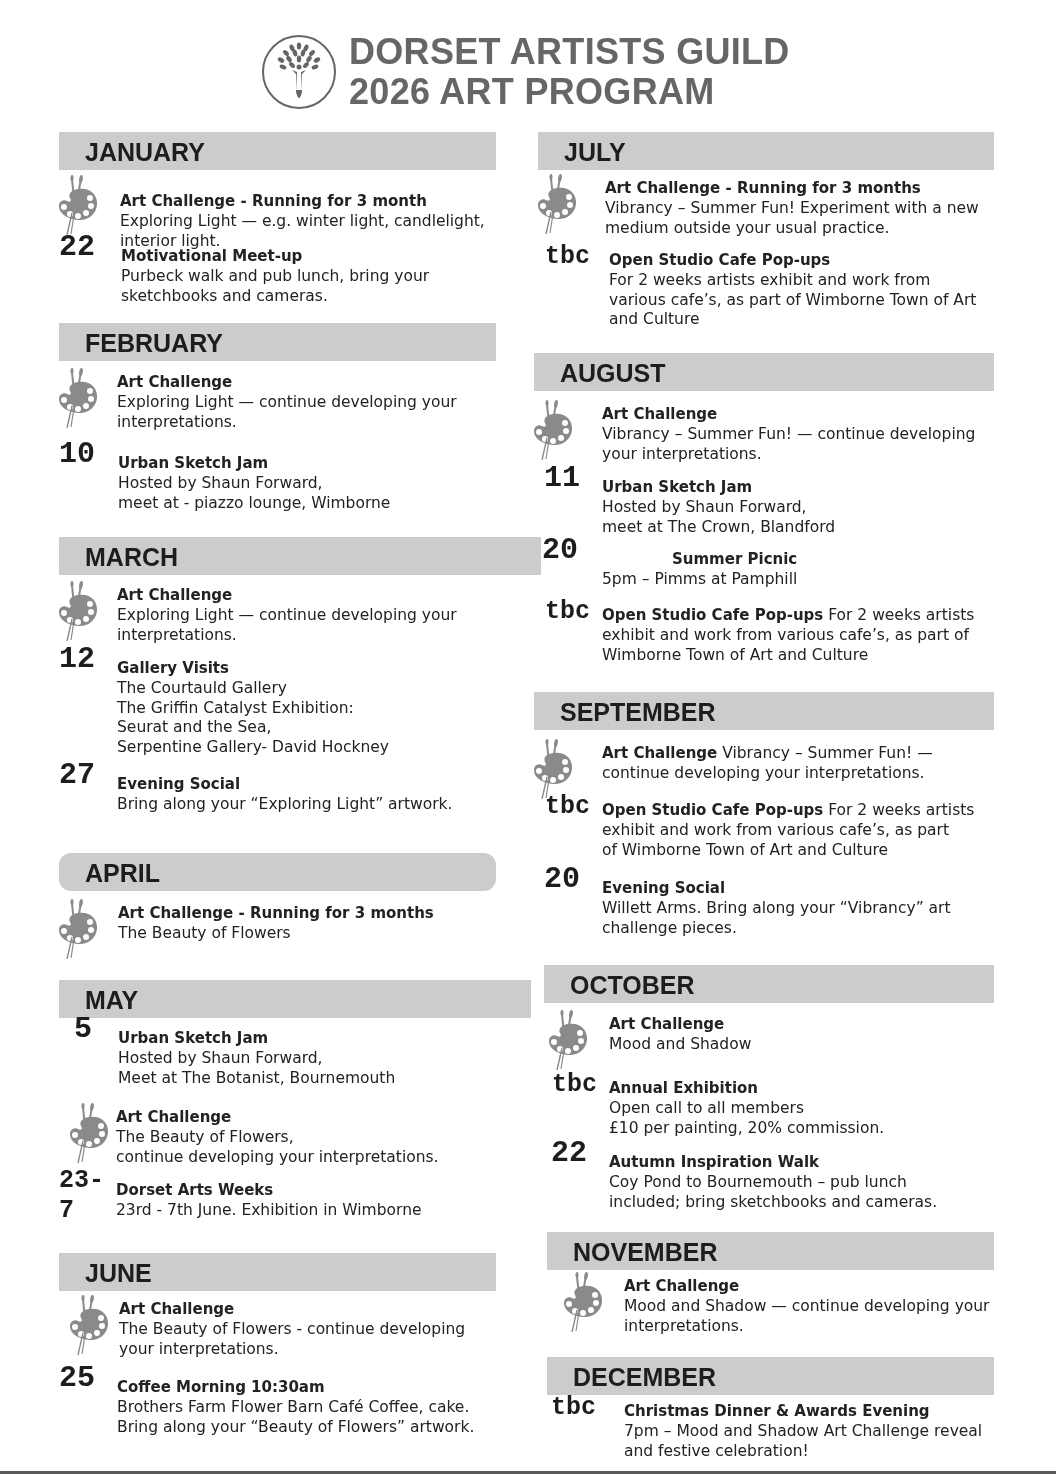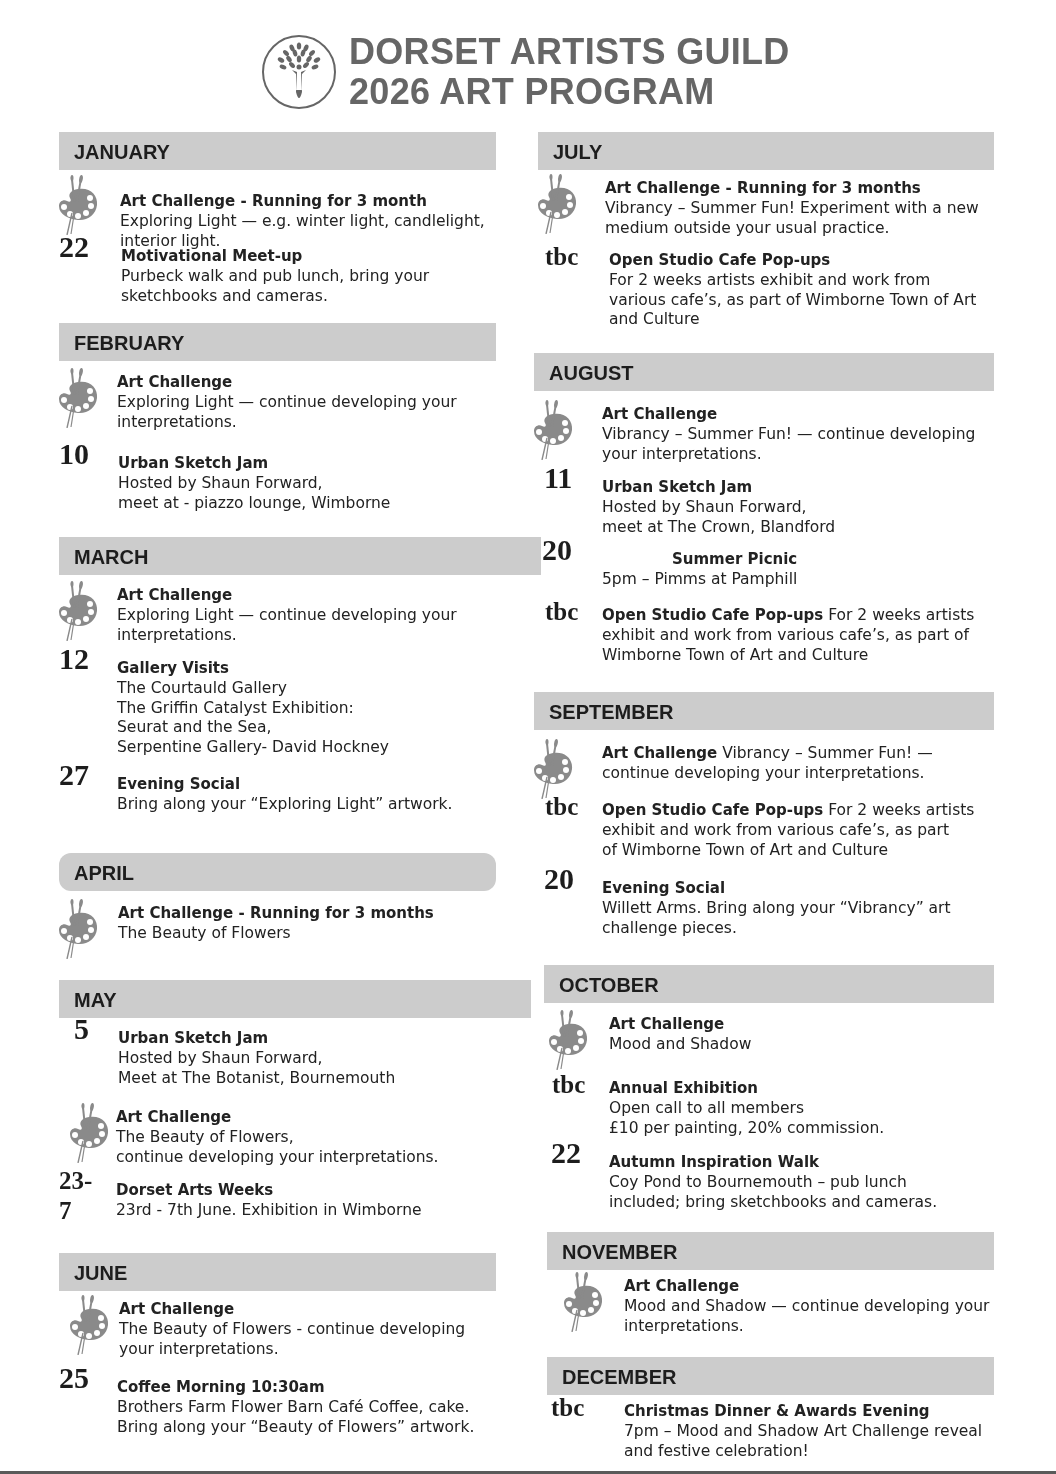--- a/index.html
+++ b/index.html
@@ -7,25 +7,25 @@
     width:1056px; height:1474px; background:#ffffff; position:relative; overflow:hidden;
     font-family:"DejaVu Sans", sans-serif; color:#1f1f1f;
   }
   .header { position:absolute; left:261px; top:34px; height:80px; width:560px; }
   .logo { position:absolute; left:0; top:0; width:76px; height:76px; }
   .title { position:absolute; left:88px; top:-2px; color:#666666; font-weight:bold;
     font-size:34px; line-height:40px; letter-spacing:0.3px; white-space:nowrap;
     font-family:"Liberation Sans", sans-serif; }
   .title div { font-size:36px; }
   .band { position:absolute; left:0; right:0; height:38px; background:#cccccc; }
-  .band span { position:absolute; left:15px; top:4px; font-weight:bold; font-size:20px; line-height:32px;
+  .band span { position:absolute; left:26px; top:4px; font-weight:bold; font-size:25px; line-height:32px;
     color:#1d1d1d; font-family:"Liberation Sans", sans-serif; }
   .ev { position:absolute; }
   .ev .date { position:absolute; left:0; font-weight:bold; font-size:30px; line-height:30px; color:#1d1d1d;
-    font-family:Liberation Serif, serif; }
+    font-family:Liberation Mono, monospace; }
   .ev .date.sm { font-size:25px; }
   .ev .icon { position:absolute; left:0; width:42px; height:60px; }
   .ev .text { position:absolute; font-size:15.5px; line-height:19.8px; color:#222; white-space:nowrap; }
   .ev .text b { font-weight:bold; font-size:15px; }
   .ev .line { display:block; }
   .bottom-bar { position:absolute; left:0; right:0; bottom:0; height:3px; background:#5a5a5a; }
 </style>
 </head>
 <body>
 

